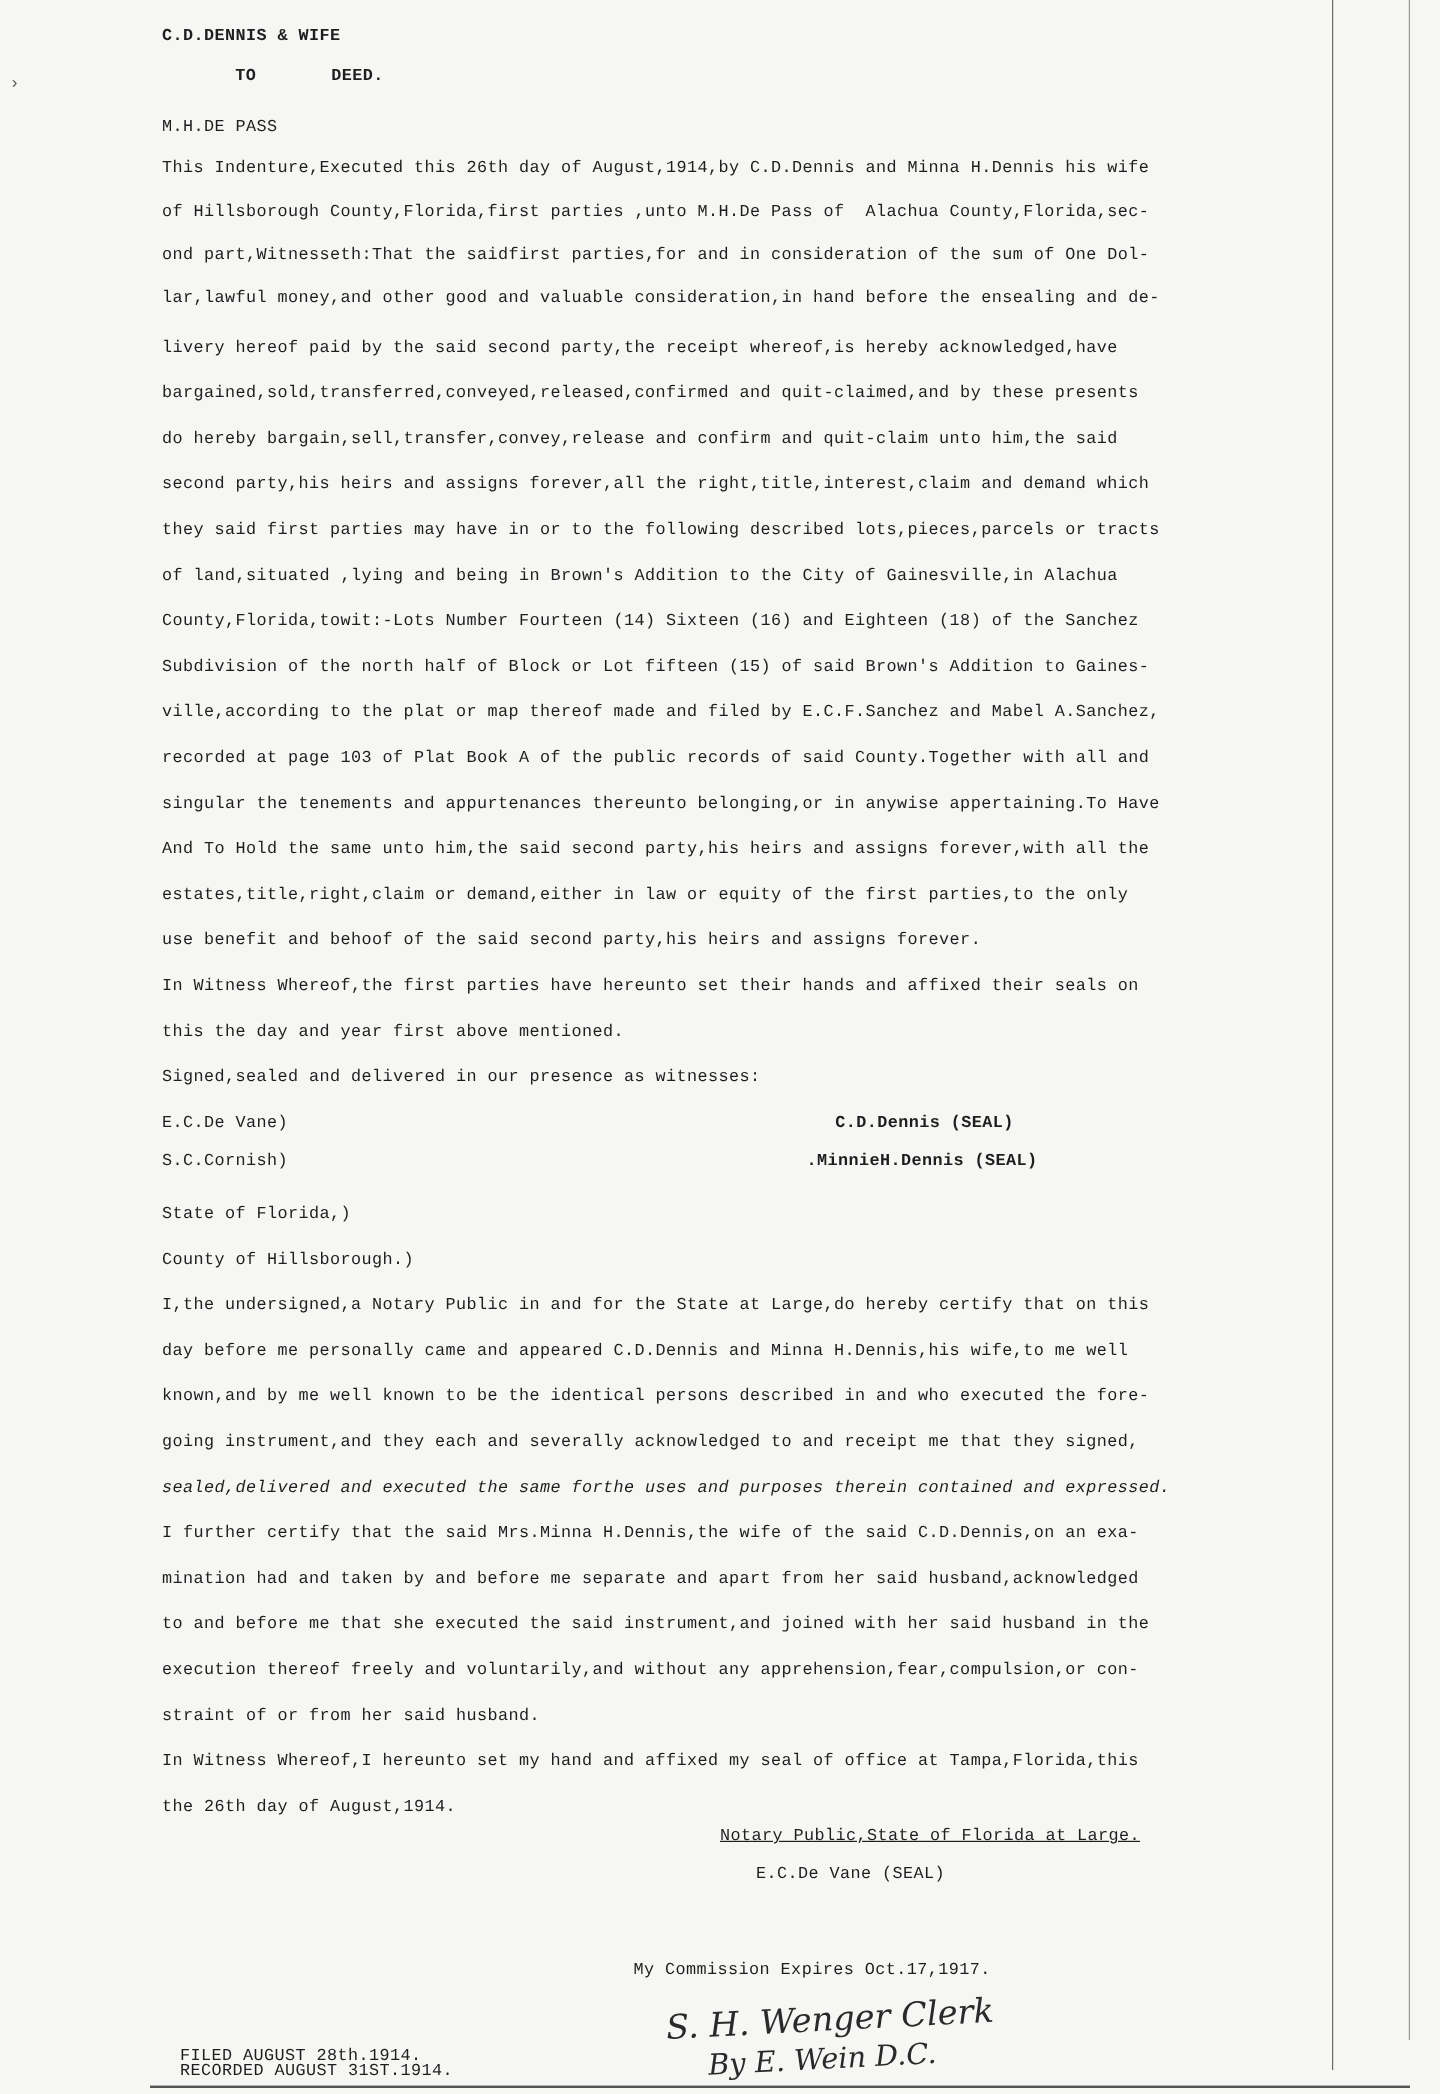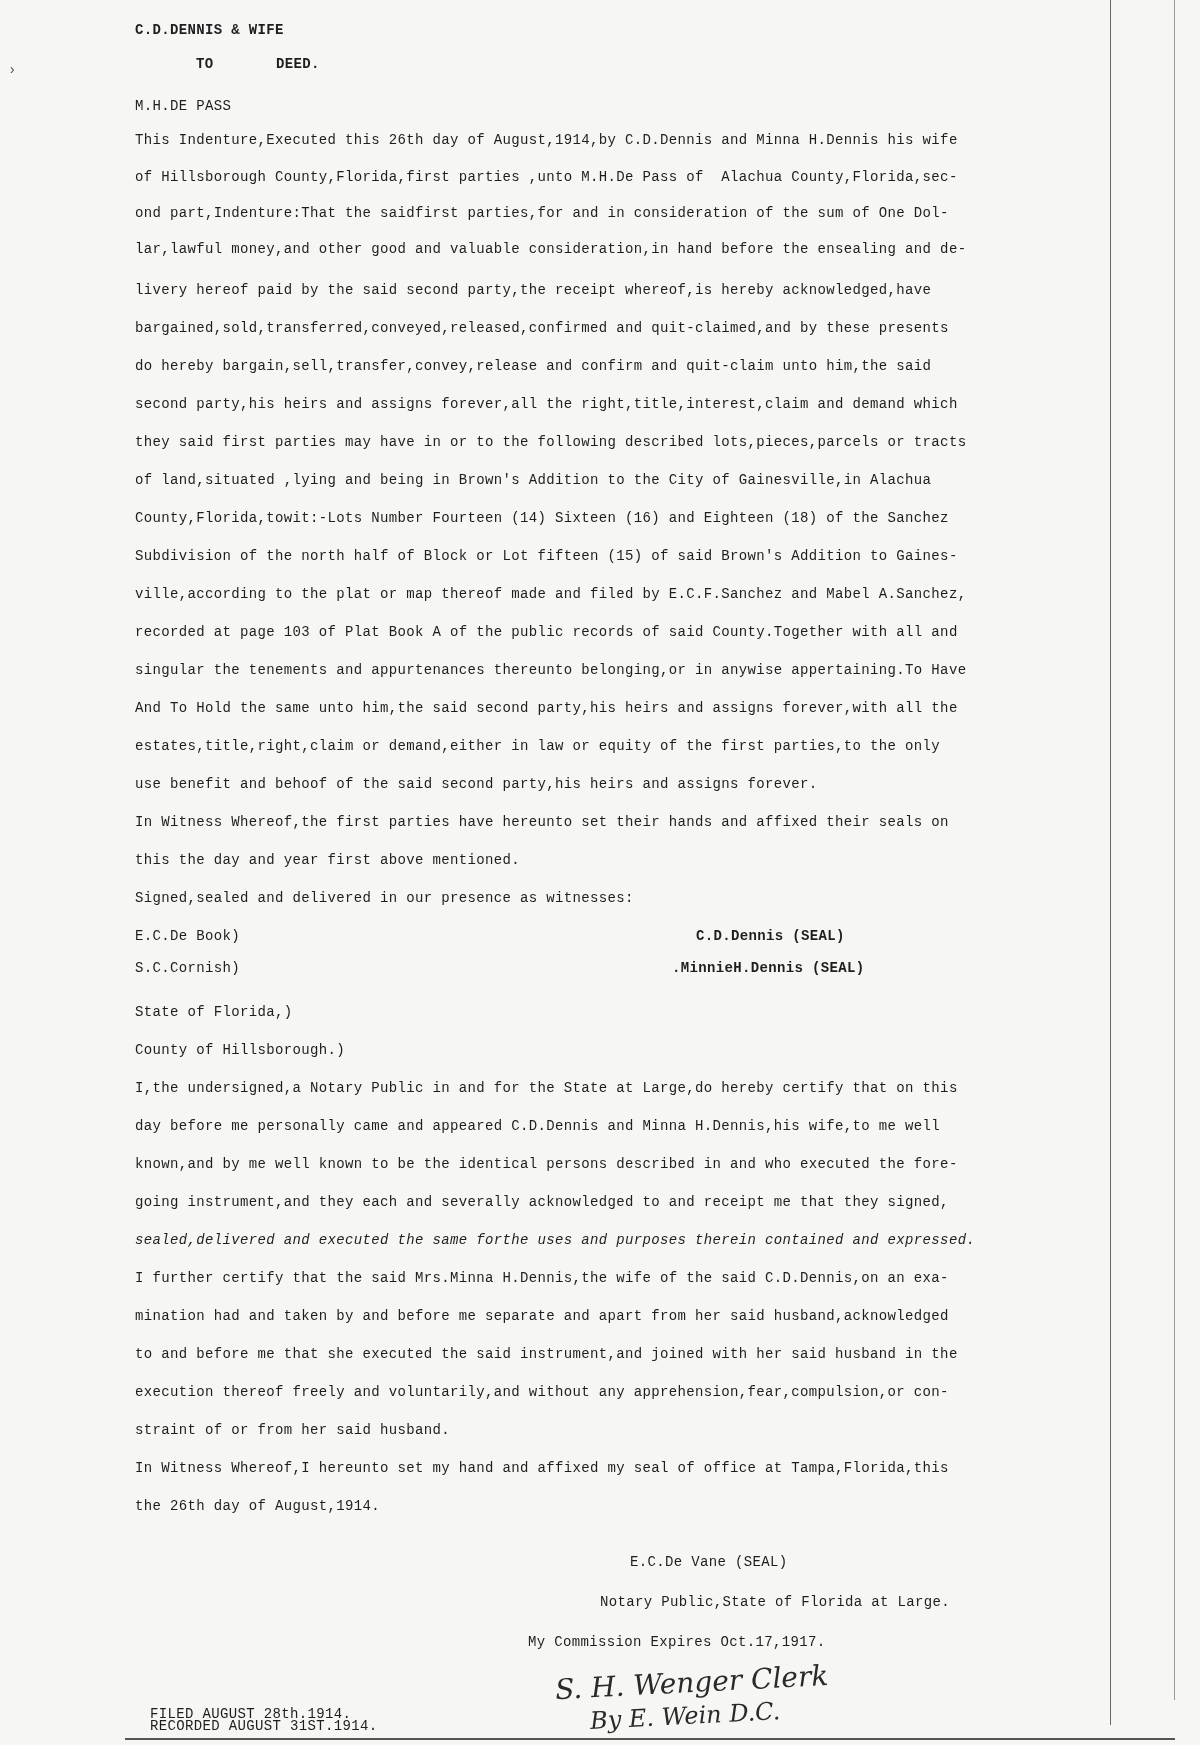--- a/index.html
+++ b/index.html
@@ -64,41 +64,41 @@
   <div class="rule-right-2"></div>
   <div class="rule-bottom"></div>
 
   <div class="line bold" style="top:20px;">C.D.DENNIS &amp; WIFE</div>
   <div class="line bold" style="top:54px; left:196px;">TO</div>
   <div class="line bold" style="top:54px; left:276px;">DEED.</div>
   <div class="line" style="top:96px;">M.H.DE PASS</div>
 
   <div class="line" style="top:130px;">This Indenture,Executed this 26th day of August,1914,by C.D.Dennis and Minna H.Dennis his wife</div>
   <div class="line" style="top:167px;">of Hillsborough County,Florida,first parties ,unto M.H.De Pass of  Alachua County,Florida,sec-</div>
-  <div class="line" style="top:203px;">ond part,Indenture:That the saidfirst parties,for and in consideration of the sum of One Dol-</div>
+  <div class="line" style="top:203px;">ond part,Witnesseth:That the saidfirst parties,for and in consideration of the sum of One Dol-</div>
   <div class="line" style="top:239px;">lar,lawful money,and other good and valuable consideration,in hand before the ensealing and de-</div>
   <div class="line" style="top:280px;">livery hereof paid by the said second party,the receipt whereof,is hereby acknowledged,have</div>
   <div class="line" style="top:318px;">bargained,sold,transferred,conveyed,released,confirmed and quit-claimed,and by these presents</div>
   <div class="line" style="top:356px;">do hereby bargain,sell,transfer,convey,release and confirm and quit-claim unto him,the said</div>
   <div class="line" style="top:394px;">second party,his heirs and assigns forever,all the right,title,interest,claim and demand which</div>
   <div class="line" style="top:432px;">they said first parties may have in or to the following described lots,pieces,parcels or tracts</div>
   <div class="line" style="top:470px;">of land,situated ,lying and being in Brown's Addition to the City of Gainesville,in Alachua</div>
   <div class="line" style="top:508px;">County,Florida,towit:-Lots Number Fourteen (14) Sixteen (16) and Eighteen (18) of the Sanchez</div>
   <div class="line" style="top:546px;">Subdivision of the north half of Block or Lot fifteen (15) of said Brown's Addition to Gaines-</div>
   <div class="line" style="top:584px;">ville,according to the plat or map thereof made and filed by E.C.F.Sanchez and Mabel A.Sanchez,</div>
   <div class="line" style="top:622px;">recorded at page 103 of Plat Book A of the public records of said County.Together with all and</div>
   <div class="line" style="top:660px;">singular the tenements and appurtenances thereunto belonging,or in anywise appertaining.To Have</div>
   <div class="line" style="top:698px;">And To Hold the same unto him,the said second party,his heirs and assigns forever,with all the</div>
   <div class="line" style="top:736px;">estates,title,right,claim or demand,either in law or equity of the first parties,to the only</div>
   <div class="line" style="top:774px;">use benefit and behoof of the said second party,his heirs and assigns forever.</div>
   <div class="line" style="top:812px;">In Witness Whereof,the first parties have hereunto set their hands and affixed their seals on</div>
   <div class="line" style="top:850px;">this the day and year first above mentioned.</div>
   <div class="line" style="top:888px;">Signed,sealed and delivered in our presence as witnesses:</div>
 
-  <div class="line" style="top:926px;">E.C.De Book)</div>
+  <div class="line" style="top:926px;">E.C.De Vane)</div>
   <div class="line" style="top:958px;">S.C.Cornish)</div>
   <div class="line bold" style="top:926px; left:696px;">C.D.Dennis (SEAL)</div>
   <div class="line bold" style="top:958px; left:672px;">.MinnieH.Dennis (SEAL)</div>
 
   <div class="line" style="top:1002px;">State of Florida,)</div>
   <div class="line" style="top:1040px;">County of Hillsborough.)</div>
 
   <div class="line" style="top:1078px;">I,the undersigned,a Notary Public in and for the State at Large,do hereby certify that on this</div>
   <div class="line" style="top:1116px;">day before me personally came and appeared C.D.Dennis and Minna H.Dennis,his wife,to me well</div>
   <div class="line" style="top:1154px;">known,and by me well known to be the identical persons described in and who executed the fore-</div>
@@ -106,21 +106,21 @@
   <div class="line" style="top:1230px;font-style:italic;">sealed,delivered and executed the same forthe uses and purposes therein contained and expressed.</div>
   <div class="line" style="top:1268px;">I further certify that the said Mrs.Minna H.Dennis,the wife of the said C.D.Dennis,on an exa-</div>
   <div class="line" style="top:1306px;">mination had and taken by and before me separate and apart from her said husband,acknowledged</div>
   <div class="line" style="top:1344px;">to and before me that she executed the said instrument,and joined with her said husband in the</div>
   <div class="line" style="top:1382px;">execution thereof freely and voluntarily,and without any apprehension,fear,compulsion,or con-</div>
   <div class="line" style="top:1420px;">straint of or from her said husband.</div>
   <div class="line" style="top:1458px;">In Witness Whereof,I hereunto set my hand and affixed my seal of office at Tampa,Florida,this</div>
   <div class="line" style="top:1496px;">the 26th day of August,1914.</div>
 
   <div class="line" style="top:1552px; left:630px;">E.C.De Vane (SEAL)</div>
-  <div class="line" style="top:1592px; left:600px;">Notary Public,State of Florida at Large.</div>
+  <div class="line" style="top:1520px; left:600px;text-decoration:underline;">Notary Public,State of Florida at Large.</div>
   <div class="line" style="top:1632px; left:528px;">My Commission Expires Oct.17,1917.</div>
 
   <div class="line" style="top:1686px; left:150px;margin-top:18px;">FILED AUGUST 28th.1914.</div>
   <div class="line" style="top:1716px; left:150px;">RECORDED AUGUST 31ST.1914.</div>
 
   <div class="sig" style="left:555px; top:1666px;">S. H. Wenger Clerk</div>
   <div class="sig" style="left:590px; top:1702px; font-size:24px;">By E. Wein D.C.</div>
 </div>
 
 </body></html>

